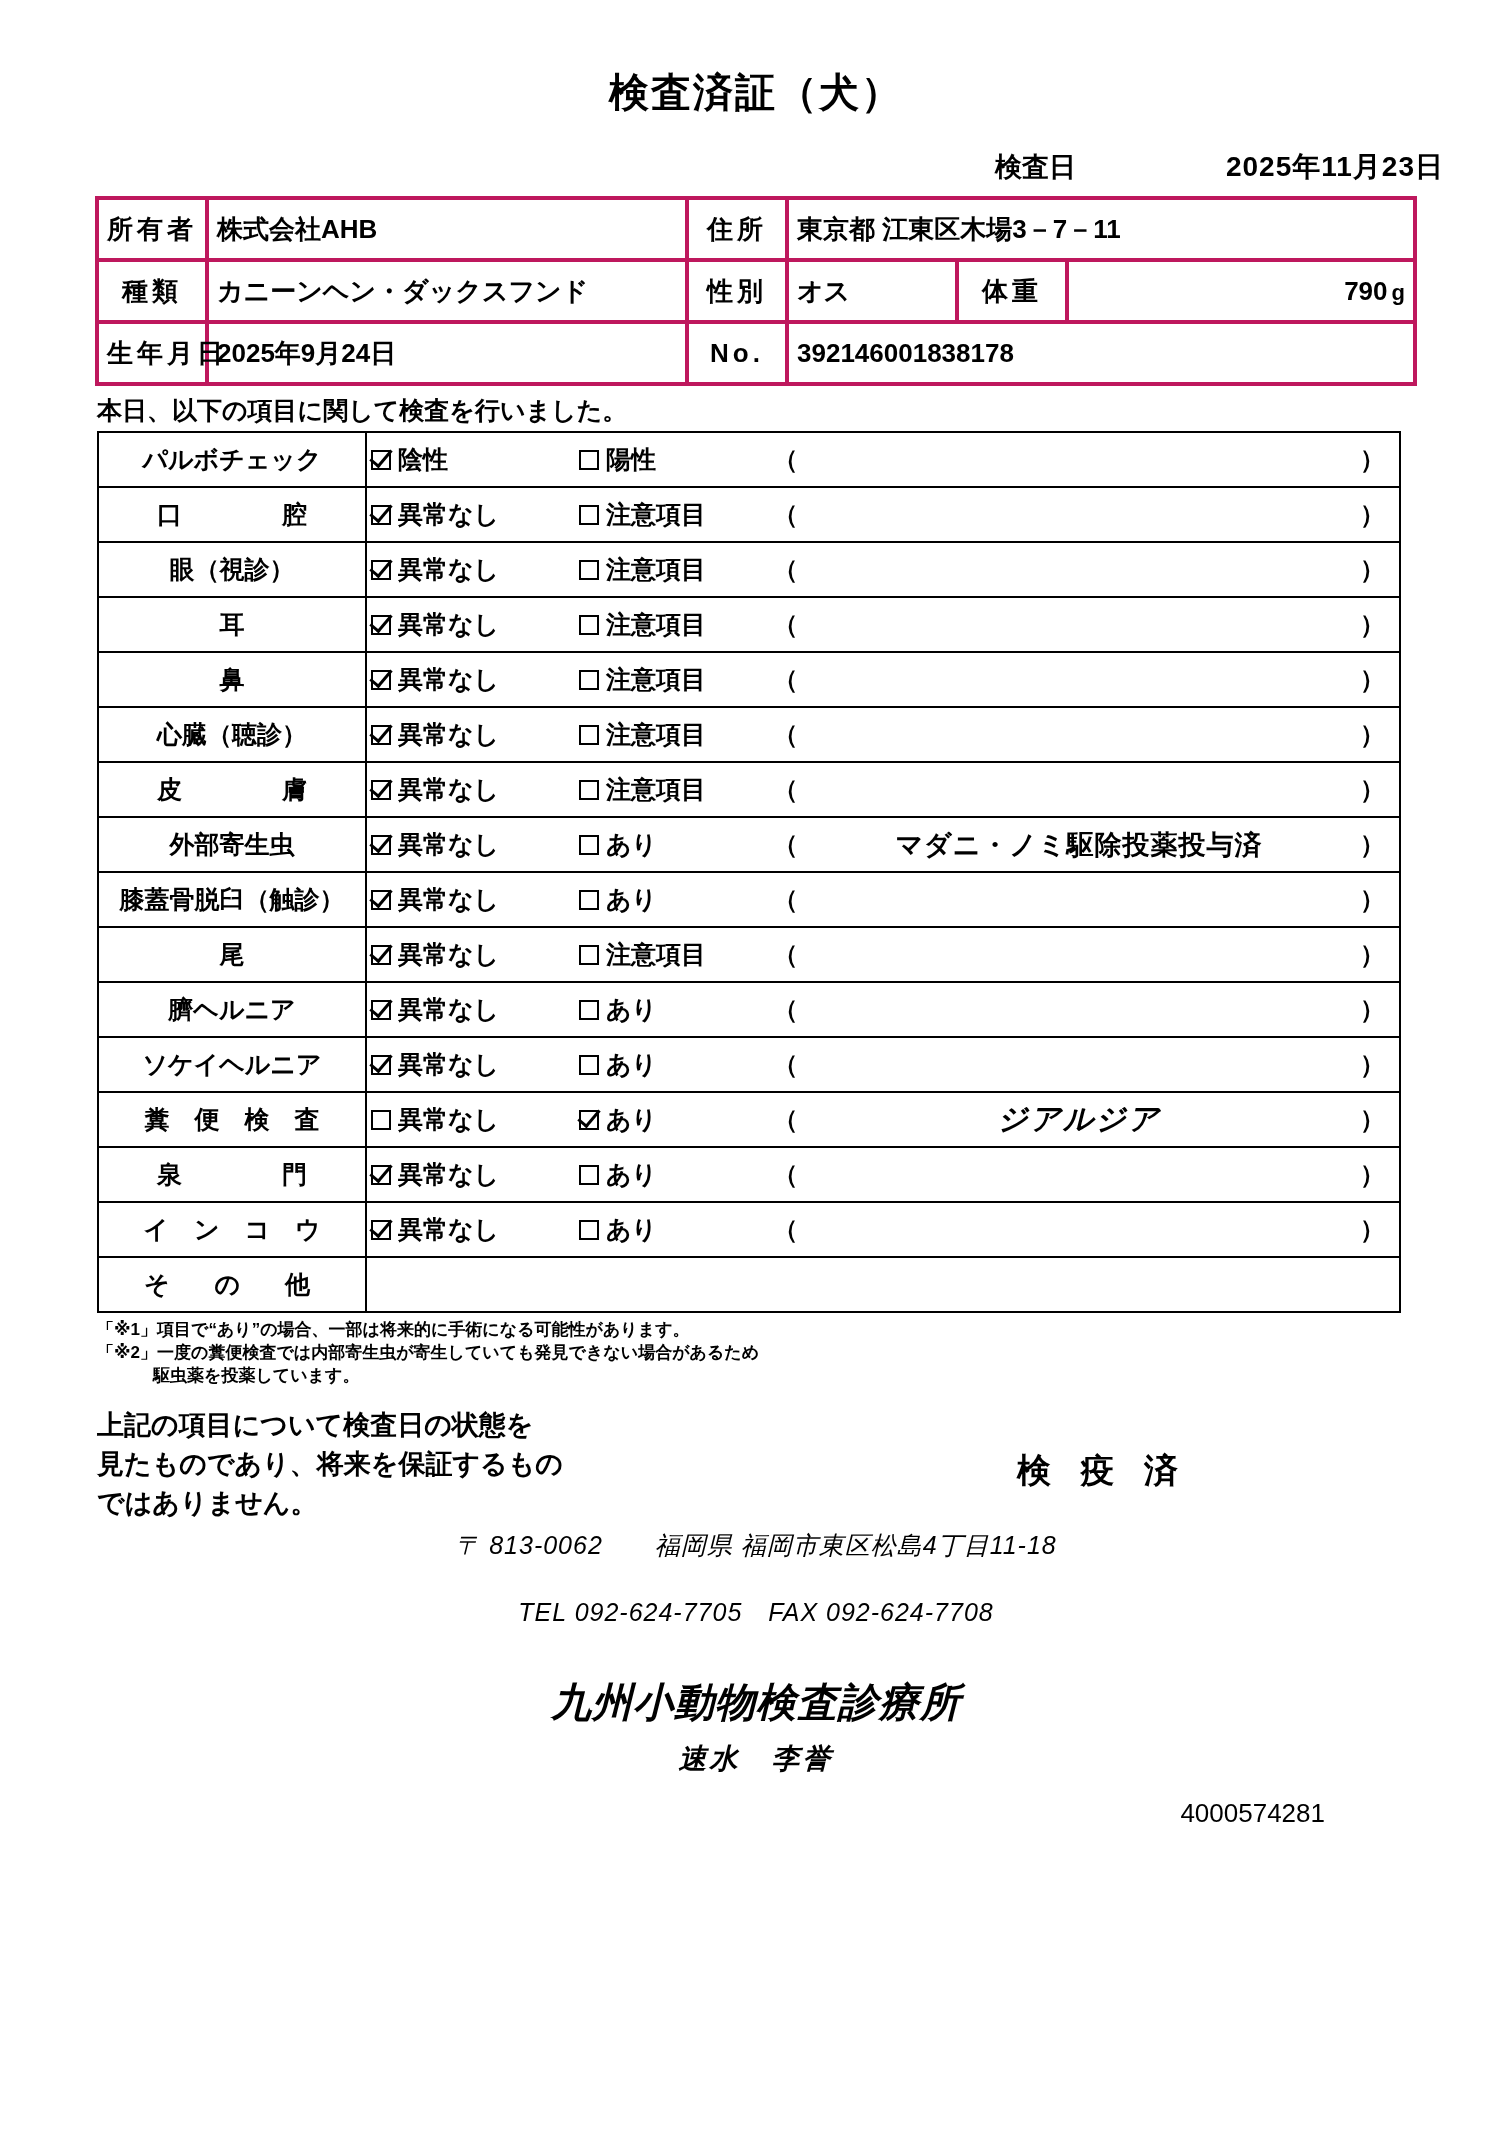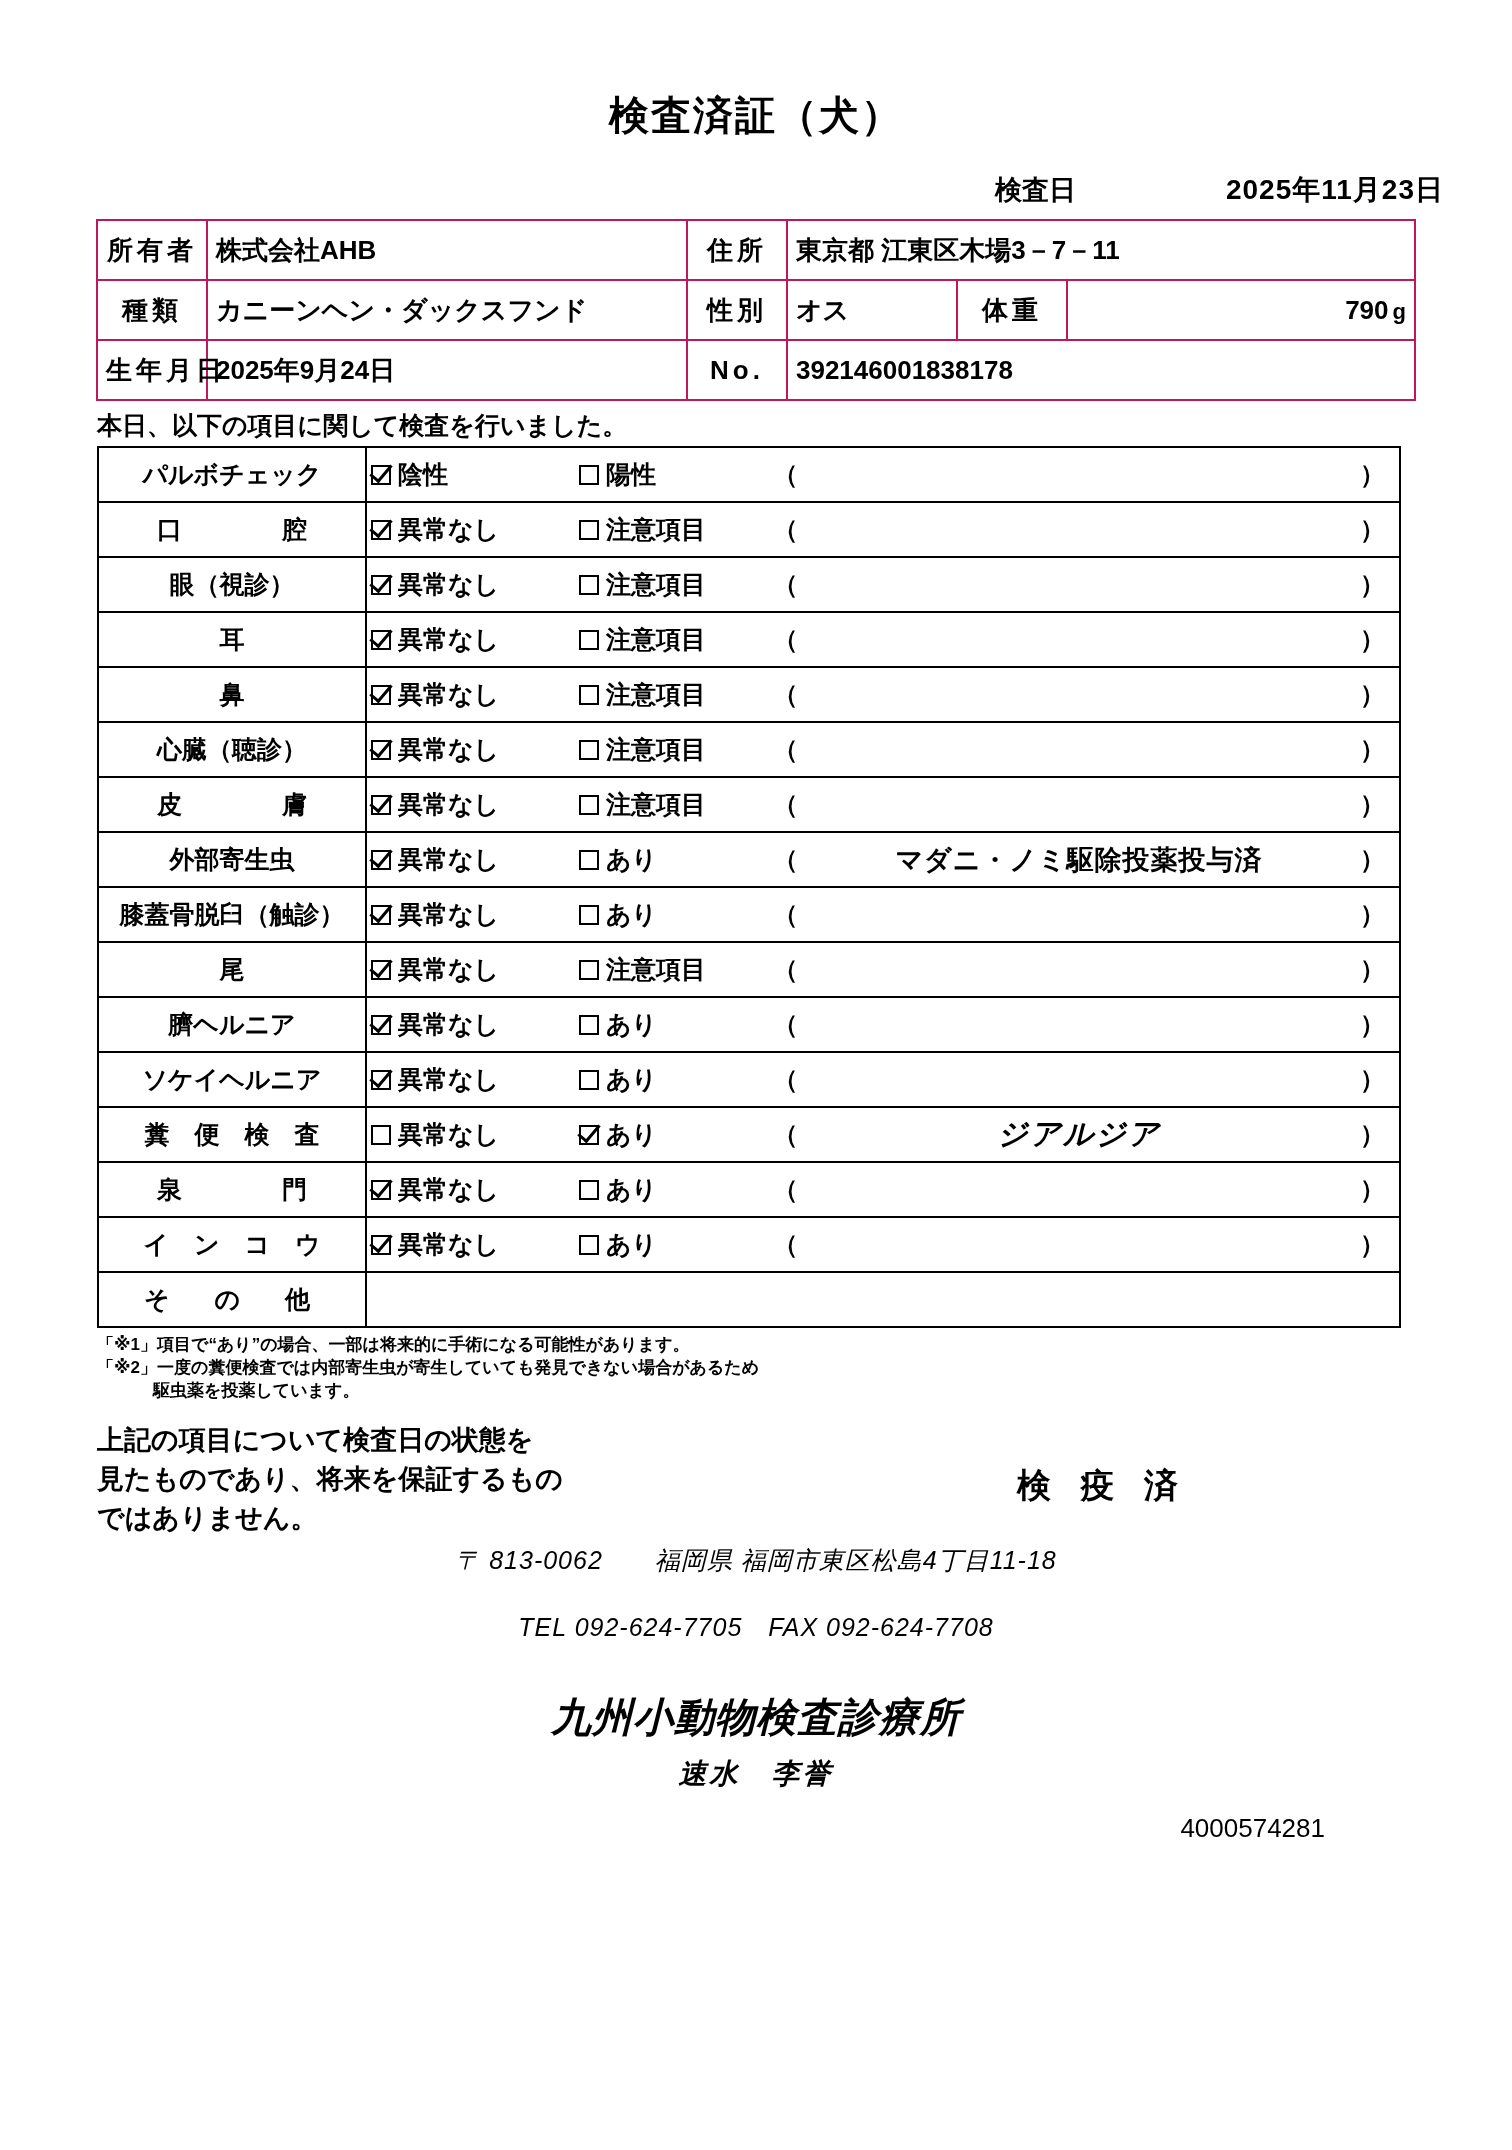--- a/index.html
+++ b/index.html
@@ -21,21 +21,21 @@
     box-sizing: border-box;
     padding: 0;
   }
 
   
   .title {
     text-align: center;
     font-size: 40px;
     font-weight: bold;
     letter-spacing: 2px;
-    margin-top: 88px;
+    margin-top: 65px;
   }
 
   
   .examdate-row {
     display: flex;
     justify-content: flex-end;
     align-items: baseline;
     margin-top: 28px;
     padding-right: 68px;
   }
@@ -51,21 +51,21 @@
   }
 
   
   .hdr-table {
     margin: 10px auto 0 auto;
     width: 1318px;
     border-collapse: collapse;
     table-layout: fixed;
   }
   .hdr-table td {
-    border: 2px solid #be185d;
+    border: 4px solid #be185d;
     height: 54px;
     font-size: 26px;
     font-weight: bold;
     padding: 2px 8px;
     vertical-align: middle;
   }
   .lbl {
     text-align: center;
     letter-spacing: 4px;
     white-space: nowrap;

